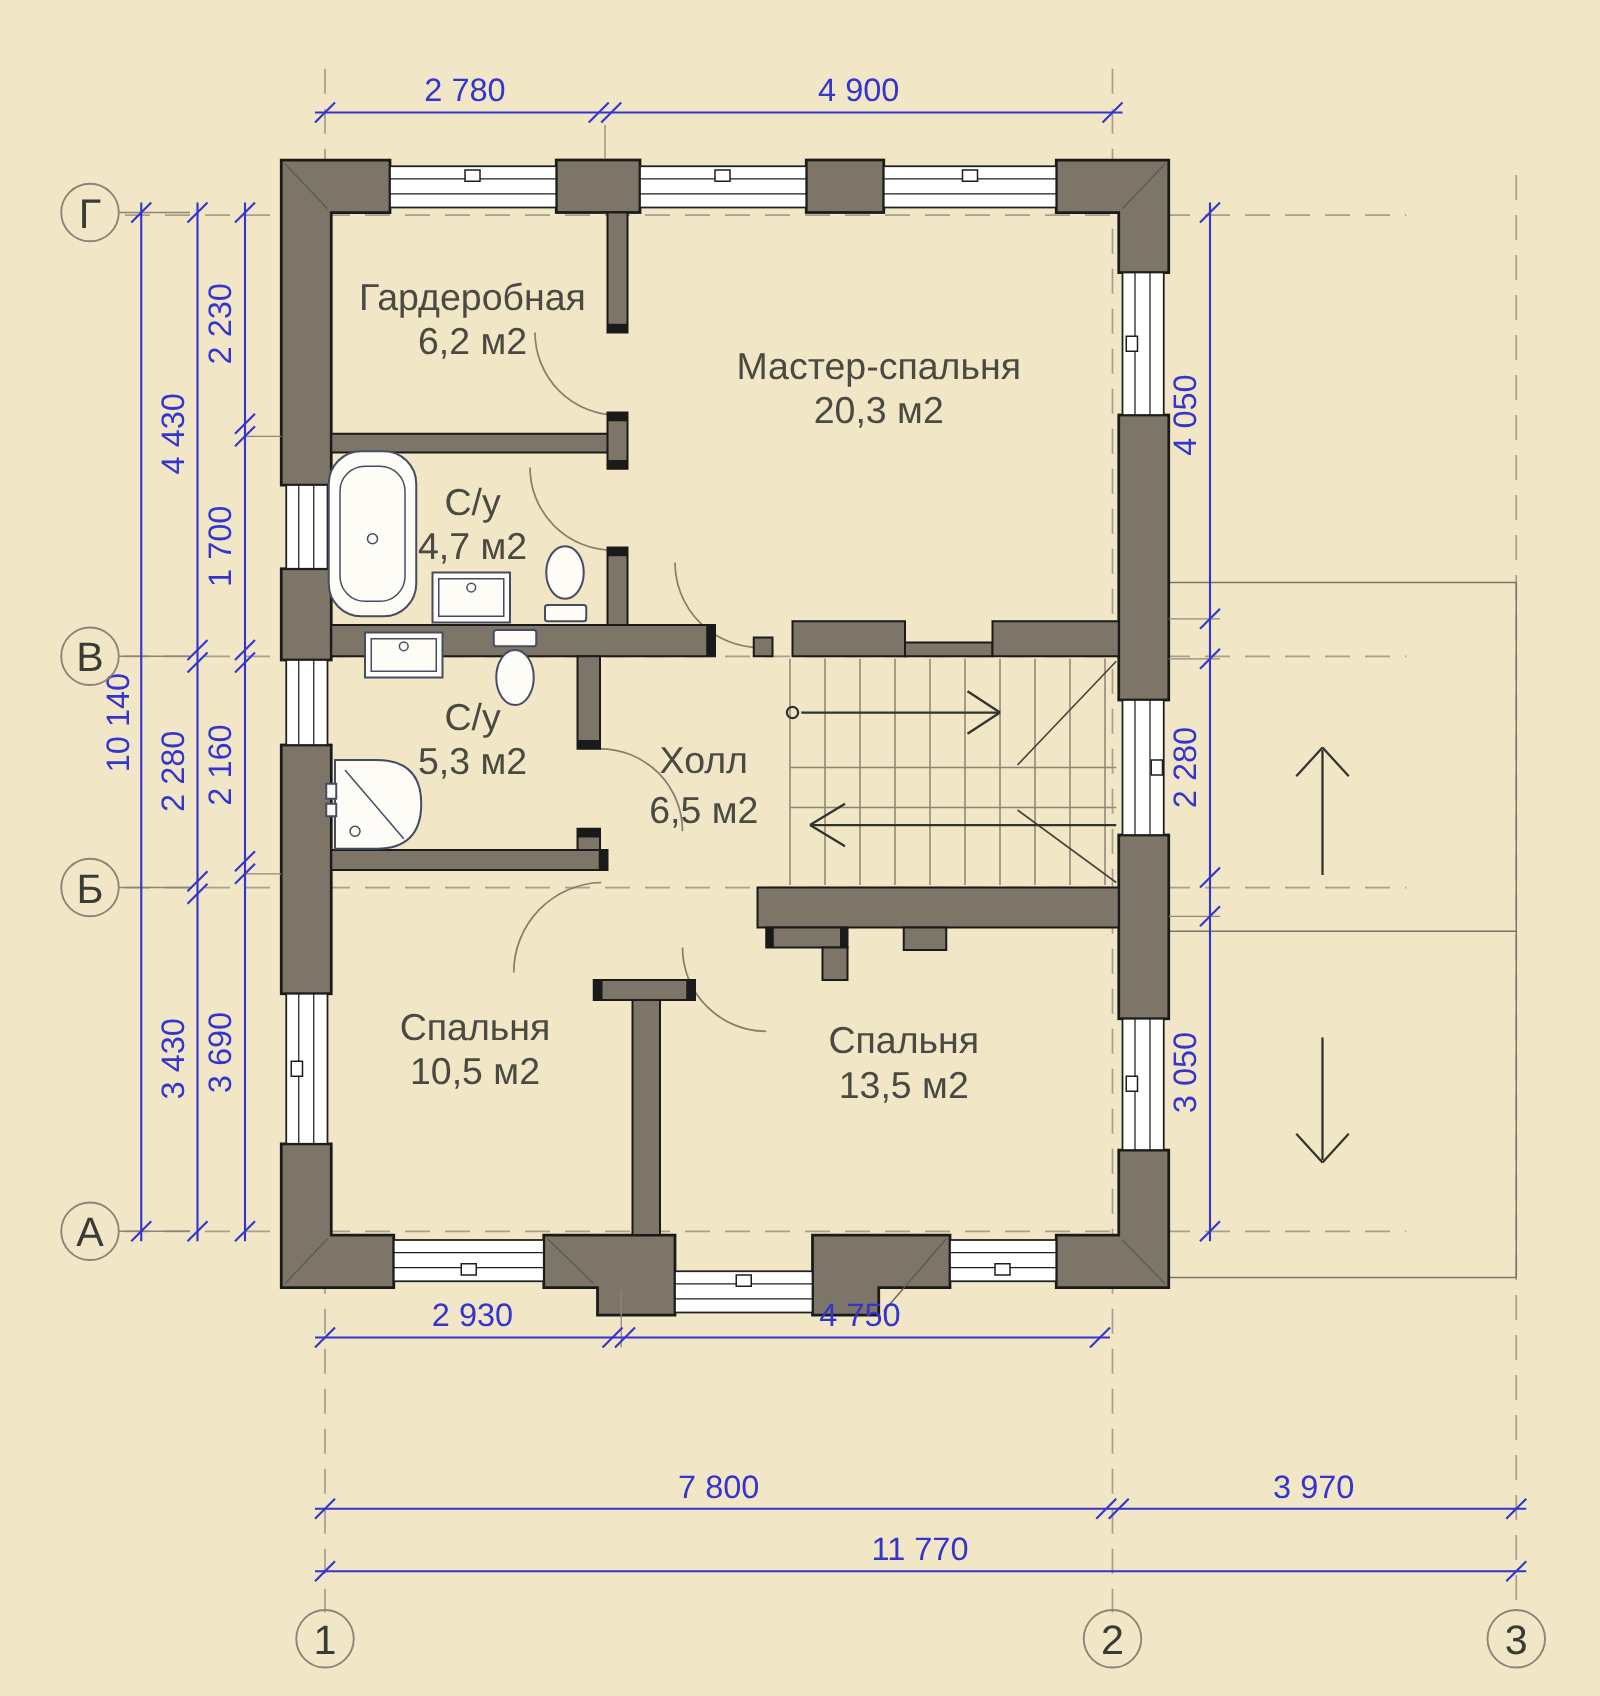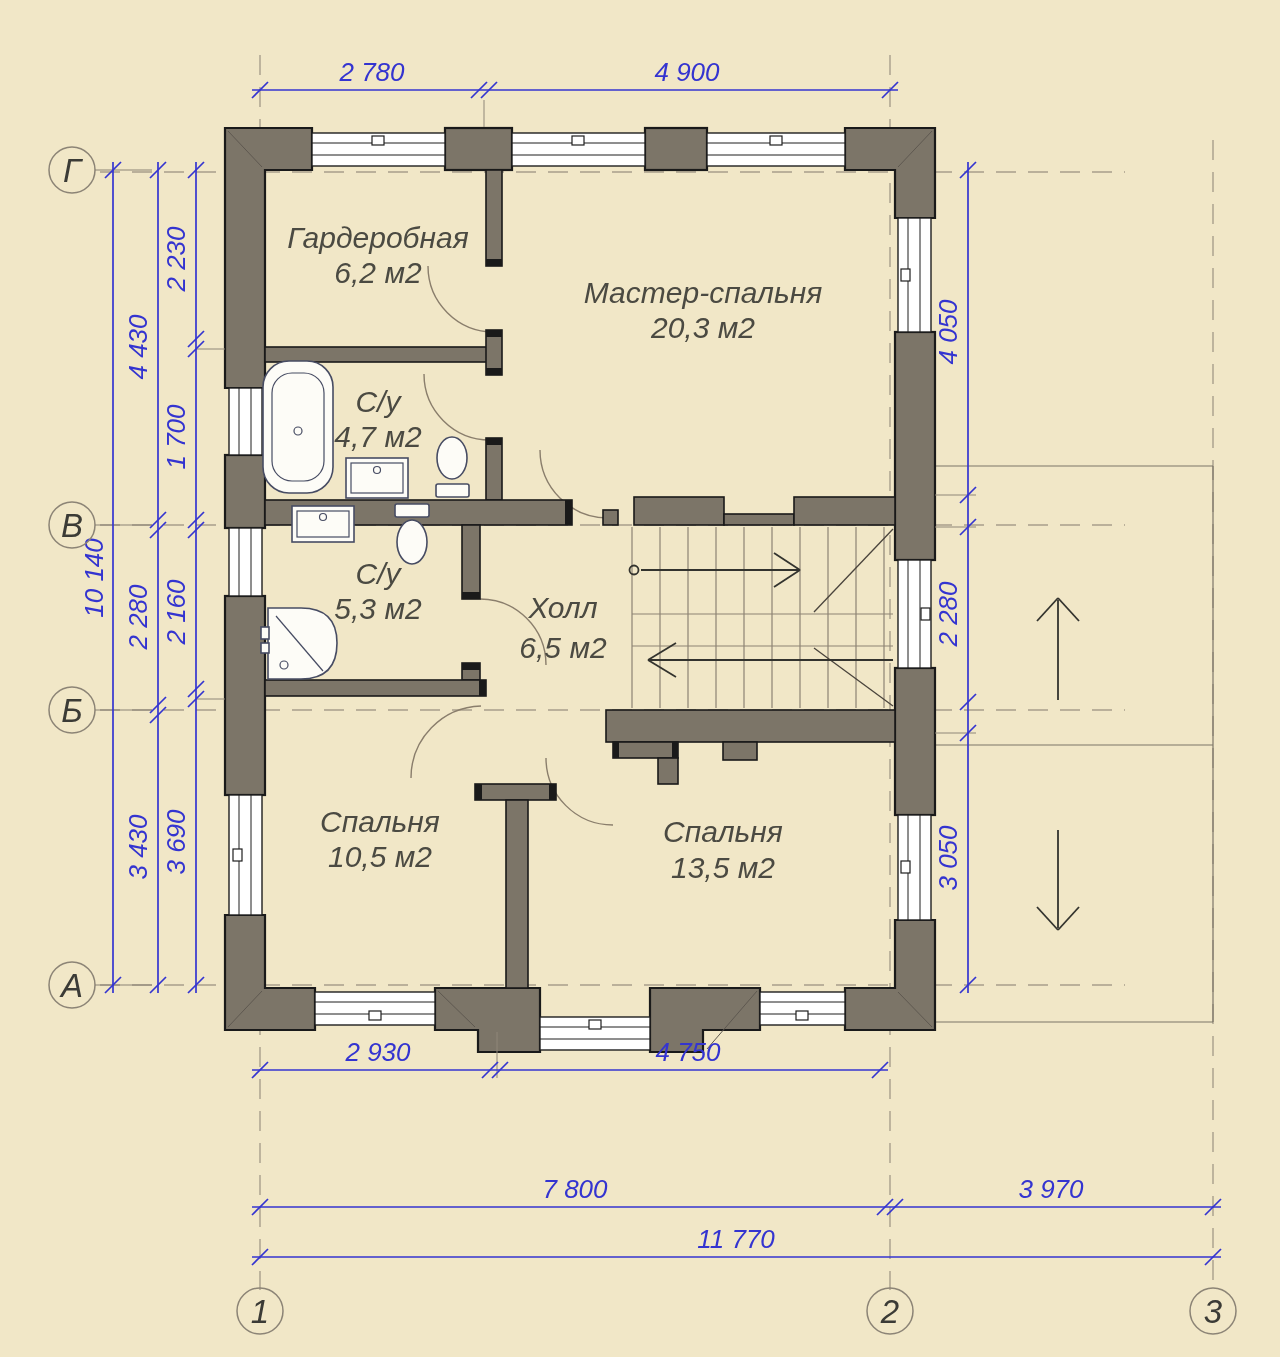--- a/index.html
+++ b/index.html
@@ -1,18 +1,18 @@
 <!DOCTYPE html>
 <html><head>
 <meta charset="utf-8">
 <title>Floor plan</title>
 <style>
   html,body{margin:0;padding:0;background:#f1e7c7;}
   body{font-family:"Liberation Sans", sans-serif;}
-  .stage{width:1280px;height:1357px;position:relative;margin:0 auto;background:#f1e7c7;font-style:italic;}
+  .stage{width:1280px;height:1357px;position:relative;margin:0 auto;background:#f1e7c7;}
   svg{display:block;}
   text{font-family:"Liberation Sans", sans-serif;}
   .room-name, .room-area{fill:#4b4a42;font-size:30px;text-anchor:middle;}
   .dim{fill:#3434d0;font-size:26px;text-anchor:middle;}
   .bubble-label{fill:#3b3b36;font-size:33px;text-anchor:middle;}
   .wall{fill:#7c7568;stroke:#1a1a1a;stroke-width:2.2;}
   .iwall{fill:#7c7568;stroke:#1a1a1a;stroke-width:1.6;}
   .jamb{fill:#1a1a1a;stroke:none;}
   .win{fill:#ffffff;stroke:#1e1e1e;stroke-width:1.4;}
   .winline{stroke:#1e1e1e;stroke-width:1;fill:none;}

